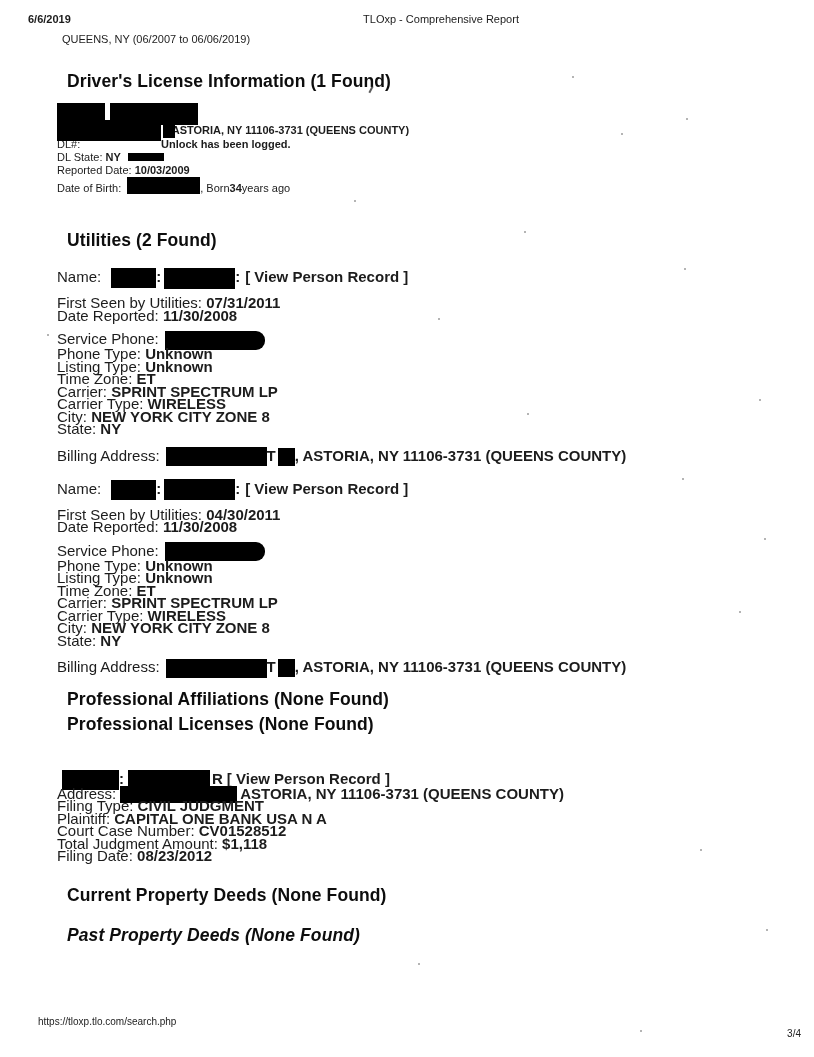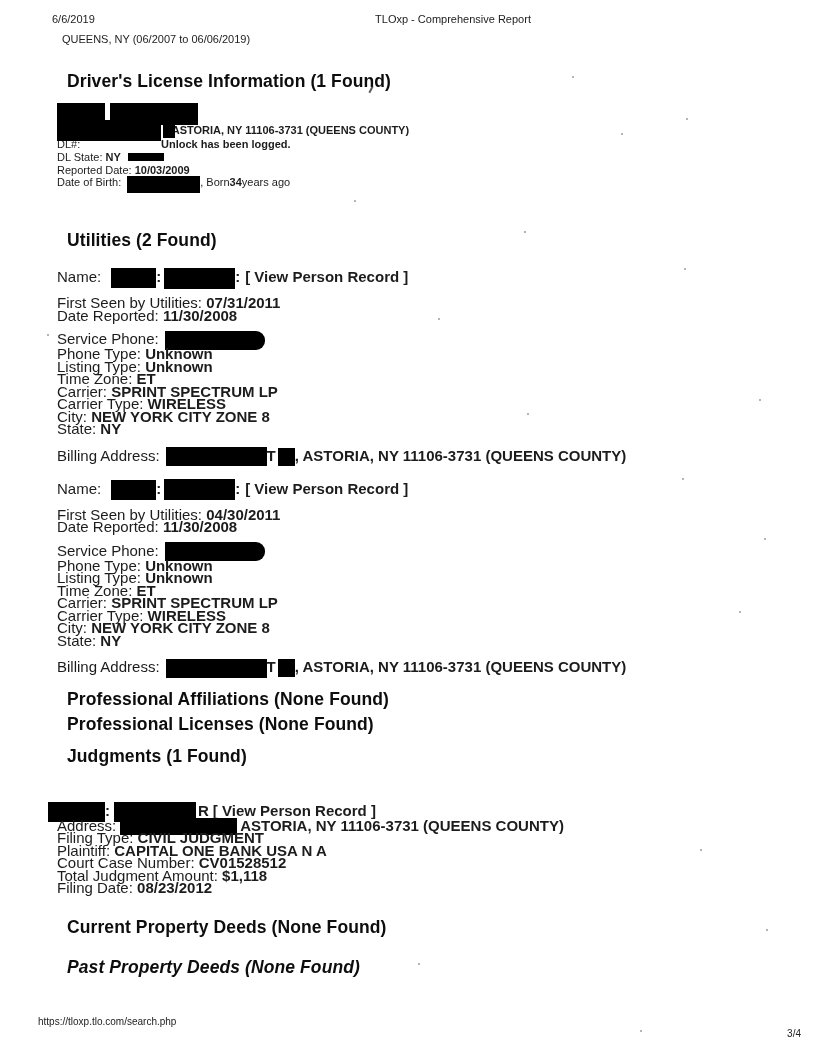--- a/index.html
+++ b/index.html
@@ -1,21 +1,21 @@
 <!DOCTYPE html>
 <html><head>
 <meta charset="utf-8">
 <style>
   html,body{margin:0;padding:0;background:#ffffff;}
   .page{
     position:relative;width:814px;height:1057px;background:#ffffff;
     font-family:"Liberation Sans",sans-serif;color:#1c1c1c;overflow:hidden;
   }
   .hdr{display:flex;align-items:flex-start;padding:13px 0 0 0;font-size:11px;}
-  .hdr .hdate{width:150px;padding-left:52px;}
+  .hdr .hdate{width:150px;padding-left:28px;font-weight:bold;}
   .hdr .htitle{flex:1;text-align:center;padding-left:40px;}
   .hdr .hspacer{width:150px;}
   .subject{margin:8px 0 0 62px;font-size:11px;}
   .h{font-size:17.5px;font-weight:bold;color:#0d0d0d;margin-left:67px;line-height:20px;letter-spacing:.1px;}
   .h.dl{margin-top:26px;}
   .ln{font-size:15px;line-height:12.5px;margin-left:57px;}
   .b{font-weight:bold;}
   .redact{display:inline-block;background:#000;vertical-align:middle;}
   
   .dl-area{position:relative;height:90px;margin:12px 0 0 57px;font-size:11px;}
@@ -23,26 +23,26 @@
   .blkA{left:0;top:1;width:48px;height:20px;background:#000;}
   .blkB{left:53px;top:0;width:88px;height:22px;background:#000;}
   .blkC{left:0;top:17px;width:104px;height:21px;background:#000;z-index:2;}
   .blkD{left:106px;top:20px;width:12px;height:15px;background:#000;z-index:2;}
   .astoria{left:109px;top:21px;font-weight:bold;}
   .dlnum{left:0;top:35px;z-index:1;}
   .unlock{left:104px;top:35px;font-weight:bold;}
   .dlstate{left:0;top:48px;}
   .strip{left:71px;top:50px;width:36px;height:8px;background:#000;}
   .reported{left:0;top:61px;}
-  .dob{left:0;top:73px;display:flex;align-items:flex-start;height:18px;}
+  .dob{left:0;top:73px;display:flex;align-items:flex-end;height:18px;}
   
   .nameline{height:21px;line-height:21px;white-space:nowrap;}
   .phline{height:19px;line-height:19px;white-space:nowrap;}
   .billline{height:19px;line-height:19px;white-space:nowrap;}
-  .jname{height:20px;line-height:20px;margin-left:41px;white-space:nowrap;padding-left:7px;}
+  .jname{height:20px;line-height:20px;margin-left:55px;white-space:nowrap;padding-left:7px;}
   .jaddr{height:14px;line-height:14px;margin-top:-3px;white-space:nowrap;}
   .roundR{border-radius:0 9px 9px 0;}
   .footer{position:absolute;bottom:18px;left:0;width:100%;font-size:10px;color:#222;}
   .footer .furl{position:absolute;left:38px;bottom:12px;}
   .footer .fpage{position:absolute;right:13px;bottom:0;}
   .dot{position:absolute;width:2px;height:2px;background:#4a4a4a;border-radius:50%;opacity:.55;}
   .slash{position:absolute;width:1.5px;height:7px;background:#333;transform:rotate(28deg);opacity:.8;}
 </style>
 </head>
 <body>
@@ -115,21 +115,20 @@
   <div class="ln"><span>Carrier Type: </span><span class="b">WIRELESS</span></div>
   <div class="ln"><span>City: </span><span class="b">NEW YORK CITY ZONE 8</span></div>
   <div class="ln"><span>State: </span><span class="b">NY</span></div>
   <div class="ln billline" style="margin-top:10px;">
     <span>Billing Address:</span><span class="redact" style="width:101px;height:19px;margin-left:6px;"></span><span class="b">T</span><span class="redact" style="width:17px;height:18px;margin-left:2px;"></span><span class="b">, ASTORIA, NY 11106-3731 (QUEENS COUNTY)</span>
   </div>
 
   <div class="h" style="margin-top:13px;">Professional Affiliations (None Found)</div>
   <div class="h" style="margin-top:5px;">Professional Licenses (None Found)</div>
 
-  <div class="h" style="margin-top:12px;">Judgments (1 Found)</div>
 
   <div class="ln jname" style="margin-top:35px;">
     <span class="redact" style="width:57px;height:20px;"></span><span class="b">:</span><span class="redact" style="width:82px;height:20px;margin-left:4px;"></span><span class="b" style="margin-left:2px;">R</span><span class="b" style="margin-left:4px;">[ View Person Record ]</span>
   </div>
   <div class="ln jaddr">
     <span>Address:</span><span class="redact" style="width:117px;height:17px;margin-left:4px;vertical-align:bottom;margin-bottom:-2px;"></span><span class="b" style="margin-left:3px;">ASTORIA, NY 11106-3731 (QUEENS COUNTY)</span>
   </div>
   <div class="ln"><span>Filing Type: </span><span class="b">CIVIL JUDGMENT</span></div>
   <div class="ln"><span>Plaintiff: </span><span class="b">CAPITAL ONE BANK USA N A</span></div>
   <div class="ln"><span>Court Case Number: </span><span class="b">CV01528512</span></div>

